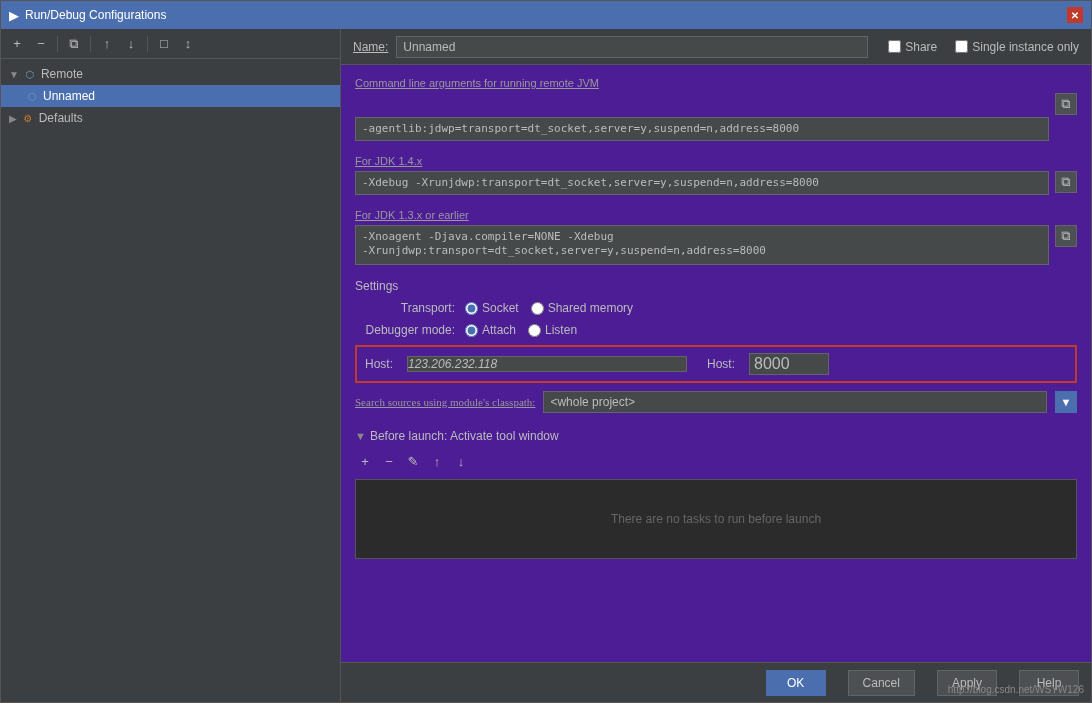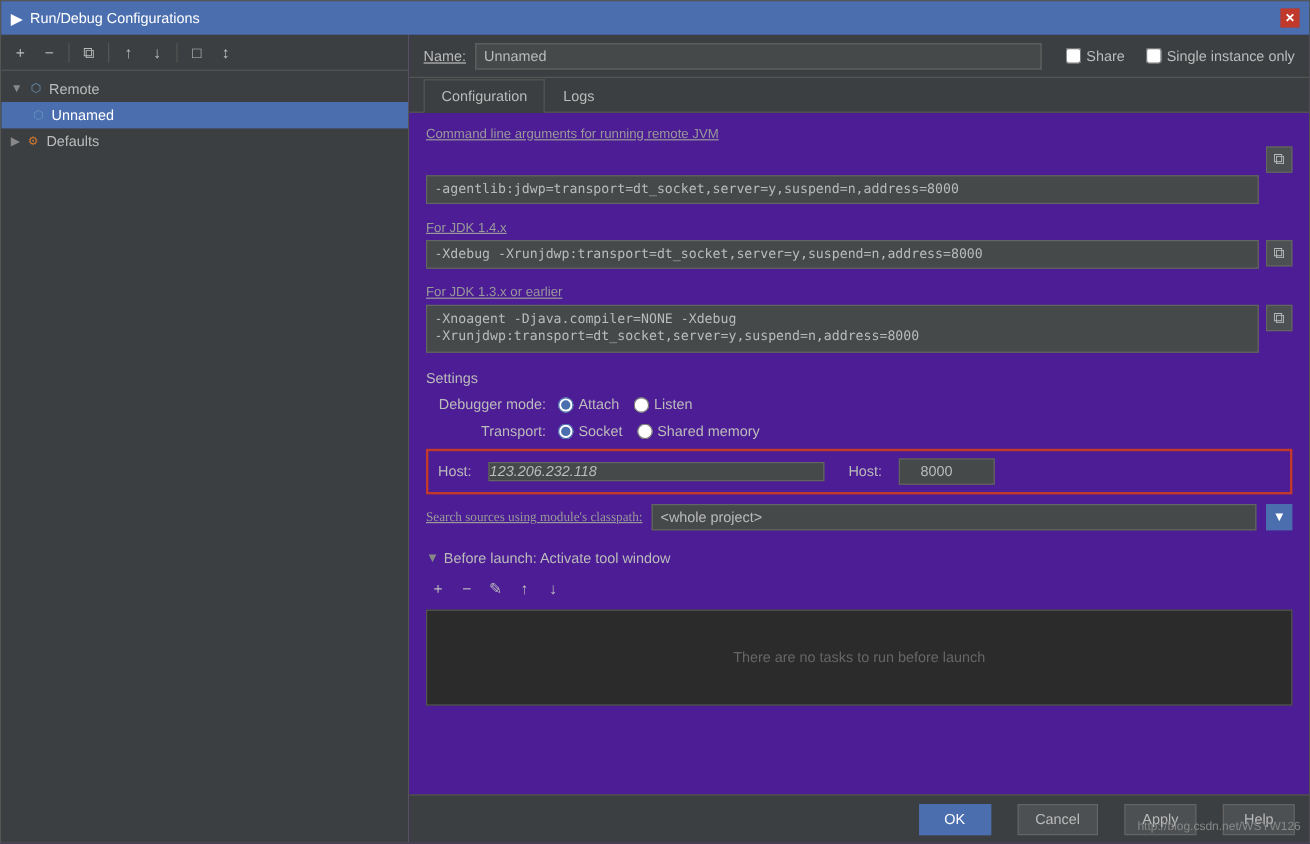--- a/index.html
+++ b/index.html
@@ -353,22 +353,22 @@
       margin-left: 10px;
       margin-right: 4px;
     }
 
     .port-input {
       width: 80px;
       height: 22px;
       background: #45494a;
       border: 1px solid #646464;
       color: #bbbbbb;
-      padding: 0 17px;
-      font-size: 12px;
+      padding: 0 4px;
+      font-size: 16px;
     }
 
     .classpath-row {
       display: flex;
       align-items: center;
       gap: 8px;
       margin-top: 8px;
     }
 
     .classpath-label {
@@ -527,24 +527,20 @@
             <input type="checkbox" id="share-cb" style="">
             <label for="share-cb">Share</label>
           </div>
           <div class="checkbox-group" style="margin-left:12px;">
             <input type="checkbox" id="single-cb" style="">
             <label for="single-cb">Single instance only</label>
           </div>
         </div>
       </div>
 
-      <div class="tabs">
-        <div class="tab active">Configuration</div>
-        <div class="tab">Logs</div>
-      </div>
 
       <div class="panel-body">
 
         <div class="cmd-block">
           <div class="section-label">Command line arguments for running remote JVM</div>
           <div class="cmd-row">
             <textarea class="cmd-input" rows="1" readonly="" style="resize: none; height: 16px; line-height: 14px; margin-top: 24px;">-agentlib:jdwp=transport=dt_socket,server=y,suspend=n,address=8000</textarea>
             <button class="copy-btn" title="Copy">⧉</button>
           </div>
         </div>
@@ -561,49 +557,49 @@
           <div class="section-label">For JDK 1.3.x or earlier</div>
           <div class="cmd-row">
             <textarea class="cmd-input multiline" rows="2" readonly="" style="resize: none; height: 38px; line-height: 14px;">-Xnoagent -Djava.compiler=NONE -Xdebug
 -Xrunjdwp:transport=dt_socket,server=y,suspend=n,address=8000</textarea>
             <button class="copy-btn" title="Copy">⧉</button>
           </div>
         </div>
 
         <div class="settings-section">
           <div class="settings-title">Settings</div>
+
+          <div class="settings-row">
+            <span class="settings-row-label">Transport:</span>
+            <div class="radio-group">
+              <label class="radio-option">
+                <input type="radio" name="transport" checked="" style="">
+                <span>Socket</span>
+              </label>
+              <label class="radio-option">
+                <input type="radio" name="transport" style="">
+                <span>Shared memory</span>
+              </label>
+            </div>
+          </div>
 
           <div class="settings-row">
             <span class="settings-row-label">Debugger mode:</span>
             <div class="radio-group">
               <label class="radio-option">
                 <input type="radio" name="debugger_mode" checked="" style="">
                 <span>Attach</span>
               </label>
               <label class="radio-option">
                 <input type="radio" name="debugger_mode" style="">
                 <span>Listen</span>
               </label>
             </div>
           </div>
 
-          <div class="settings-row">
-            <span class="settings-row-label">Transport:</span>
-            <div class="radio-group">
-              <label class="radio-option">
-                <input type="radio" name="transport" checked="" style="">
-                <span>Socket</span>
-              </label>
-              <label class="radio-option">
-                <input type="radio" name="transport" style="">
-                <span>Shared memory</span>
-              </label>
-            </div>
-          </div>
-
           <div class="host-port-row">
             <span class="host-label">Host:</span>
             <input class="host-input" type="text" value="123.206.232.118" style="">
             <span class="port-label">Host:</span>
             <input class="port-input" type="text" value="8000" style="">
           </div>
         </div>
 
         <div class="classpath-row">
           <span class="classpath-label">Search sources using module's classpath:</span>

